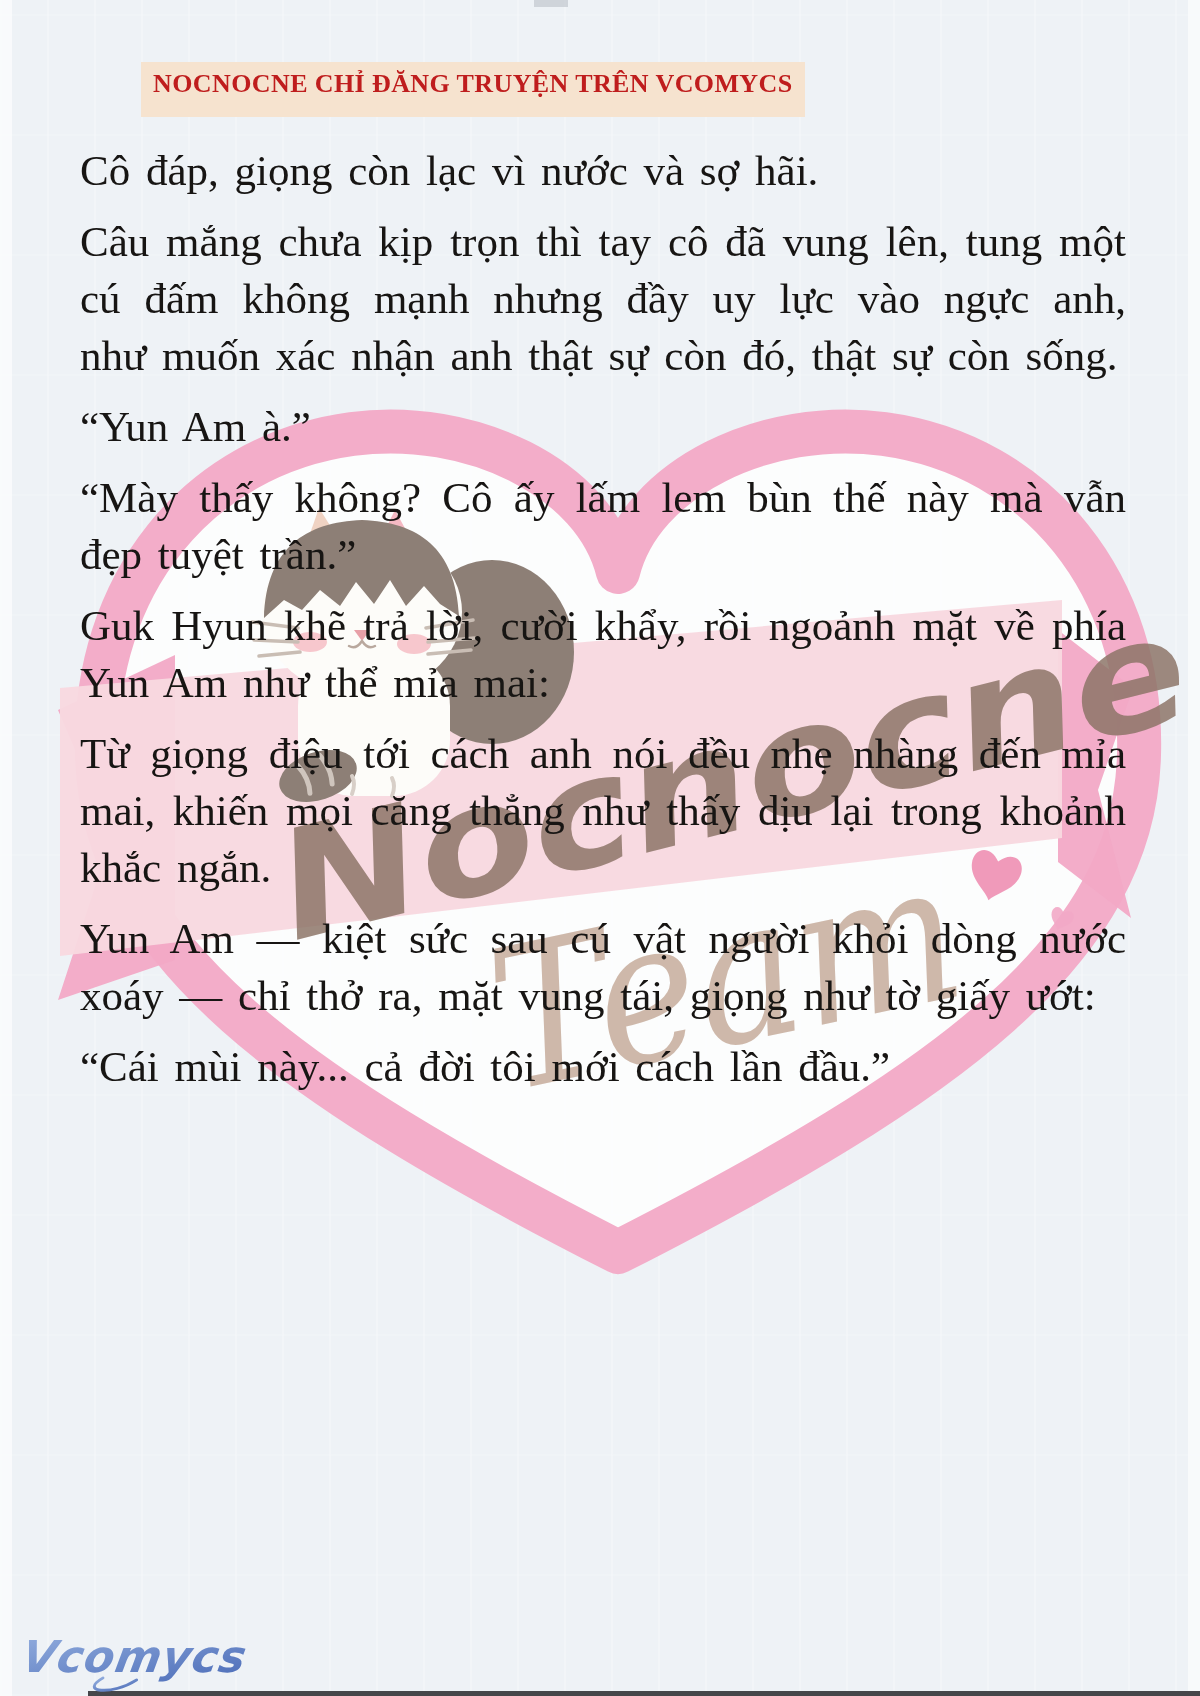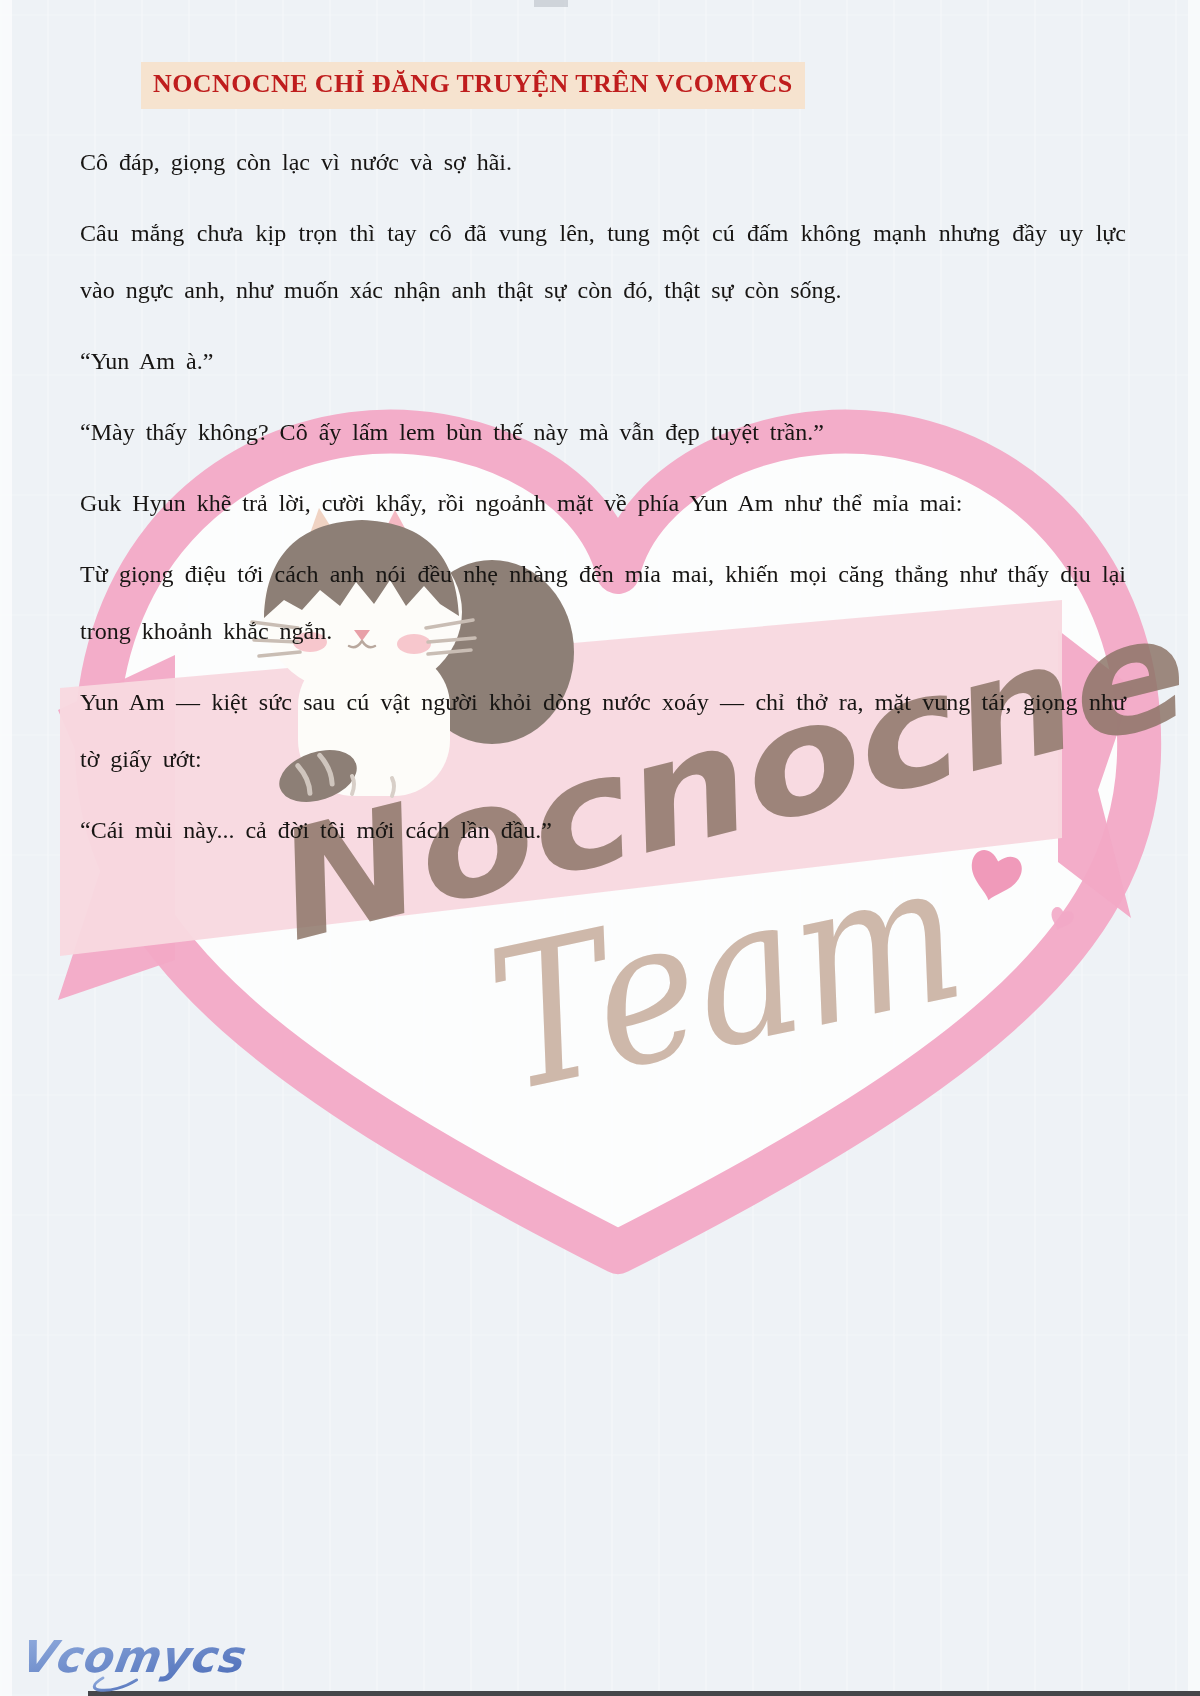--- a/index.html
+++ b/index.html
@@ -20,27 +20,27 @@
   .edge-right{position:absolute;right:0;top:0;width:12px;height:100%;background:#fafbfc;opacity:.8;}
   .top-smudge{position:absolute;left:534px;top:0;width:34px;height:7px;background:#c2c8cf;opacity:.7;}
   .bottom-bar{position:absolute;left:88px;right:0;bottom:0;height:5px;background:#46464a;}
 
   .watermark{position:absolute;left:0;top:0;z-index:1;}
 
   .notice{
     position:absolute;left:141px;top:62px;z-index:3;
     background:#f6e3cf;color:#bf1d1d;
     font-weight:bold;font-size:26px;line-height:1.2;
-    padding:6px 12px 10px 12px;letter-spacing:.4px;
+    padding:6px 12px 18px 12px;letter-spacing:.4px;
     white-space:nowrap;
   }
 
   .content{
-    position:absolute;left:80px;top:134px;width:1046px;z-index:2;
-    color:#171513;font-size:24px;line-height:57px;word-spacing:5px;
+    position:absolute;left:80px;top:142px;width:1046px;z-index:2;
+    color:#171513;font-size:43px;line-height:57px;word-spacing:5px;
   }
   .content p{
     margin:0 0 14px 0;
     text-align:justify;text-align-last:left;
   }
 
   .banner-word{font-family:"DejaVu Sans",sans-serif;font-weight:bold;font-style:italic;}
   .team-word{font-family:"DejaVu Serif",serif;font-style:italic;}
   .logo-svg{position:absolute;left:12px;top:1626px;z-index:3;}
   .logo-text{font-family:"DejaVu Sans",sans-serif;font-style:italic;font-weight:bold;letter-spacing:1px;}

